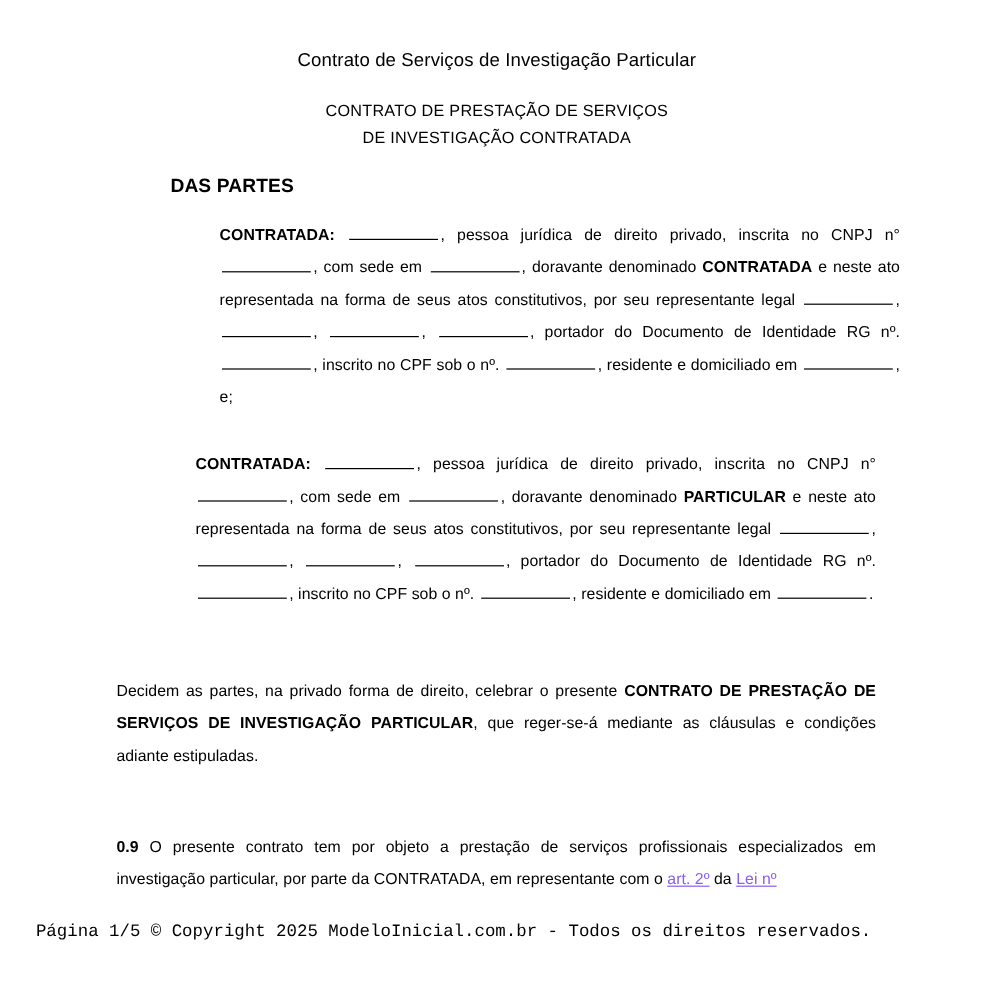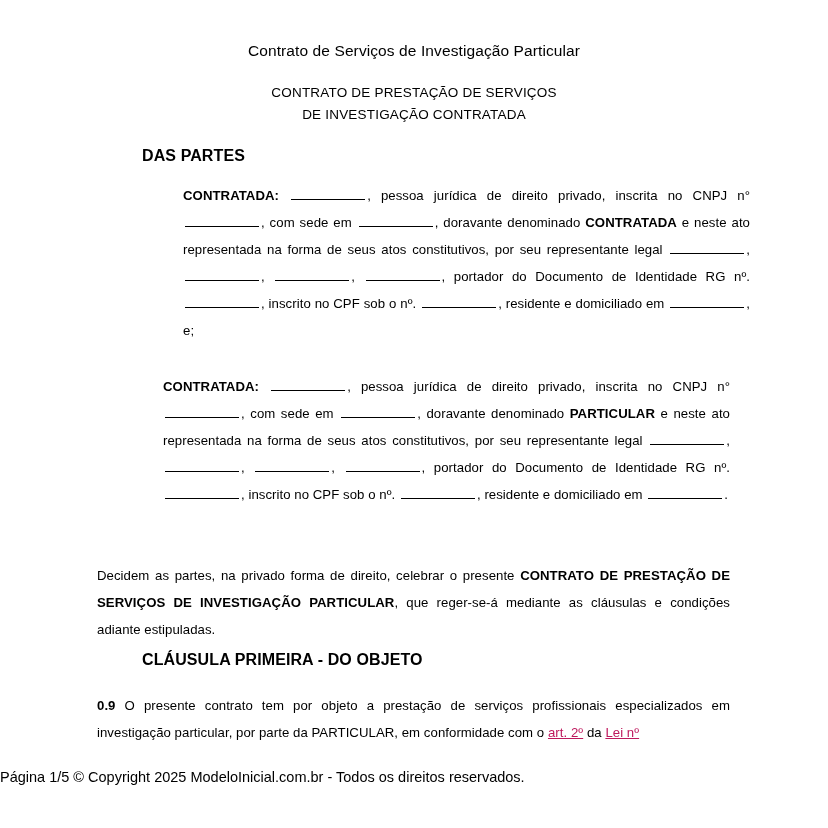--- a/index.html
+++ b/index.html
@@ -88,33 +88,35 @@
   .blank {
     display: inline-block;
     border-bottom: 1.3px solid #000;
     width: 74px;
     height: 11px;
     margin: 0 2px;
     vertical-align: baseline;
   }
 
   a.doc-link {
-    color: #be185d;
+    color: #8b5cf6;
     text-decoration: underline;
   }
 
   
   .footer {
     position: absolute;
     top: 765px;
     left: 0;
     width: 756px;
+    text-align: center;
     font-size: 14.5px;
     line-height: 20px;
     color: #000;
+    font-family: Liberation Mono, monospace;
   }
 
   .nowrap { white-space: nowrap; }
 </style>
 </head>
 <body>
 
 <div class="page">
 
   <div class="doc-title">Contrato de Serviços de Investigação Particular</div>
@@ -151,21 +153,20 @@
     <span class="blank"></span><span>, portador do Documento de Identidade RG nº.</span>
     <span class="blank"></span><span>, inscrito no CPF sob o nº.</span>
     <span class="blank"></span><span>, residente e domiciliado em</span>
     <span class="blank"></span><span>.</span>
   </div>
 
   <div class="block main decidem">
     <span>Decidem as partes, na privado forma de direito, celebrar o presente </span><b>CONTRATO DE PRESTAÇÃO DE SERVIÇOS DE INVESTIGAÇÃO PARTICULAR</b><span>, que reger-se-á mediante as cláusulas e condições adiante estipuladas.</span>
   </div>
 
-  <div class="section-label clausula">CLÁUSULA PRIMEIRA - DO OBJETO</div>
 
   <div class="block main item11">
-    <b>0.9</b><span> O presente contrato tem por objeto a prestação de serviços profissionais especializados em investigação particular, por parte da PARTICULAR, em conformidade com o </span><a class="doc-link nowrap" href="#">art. 2º</a><span> da </span><a class="doc-link nowrap" href="#">Lei nº</a>
+    <b>0.9</b><span> O presente contrato tem por objeto a prestação de serviços profissionais especializados em investigação particular, por parte da CONTRATADA, em representante com o </span><a class="doc-link nowrap" href="#">art. 2º</a><span> da </span><a class="doc-link nowrap" href="#">Lei nº</a>
   </div>
 
   <div class="footer">Página 1/5 © Copyright 2025 ModeloInicial.com.br - Todos os direitos reservados.</div>
 
 </div>
 
 </body></html>

